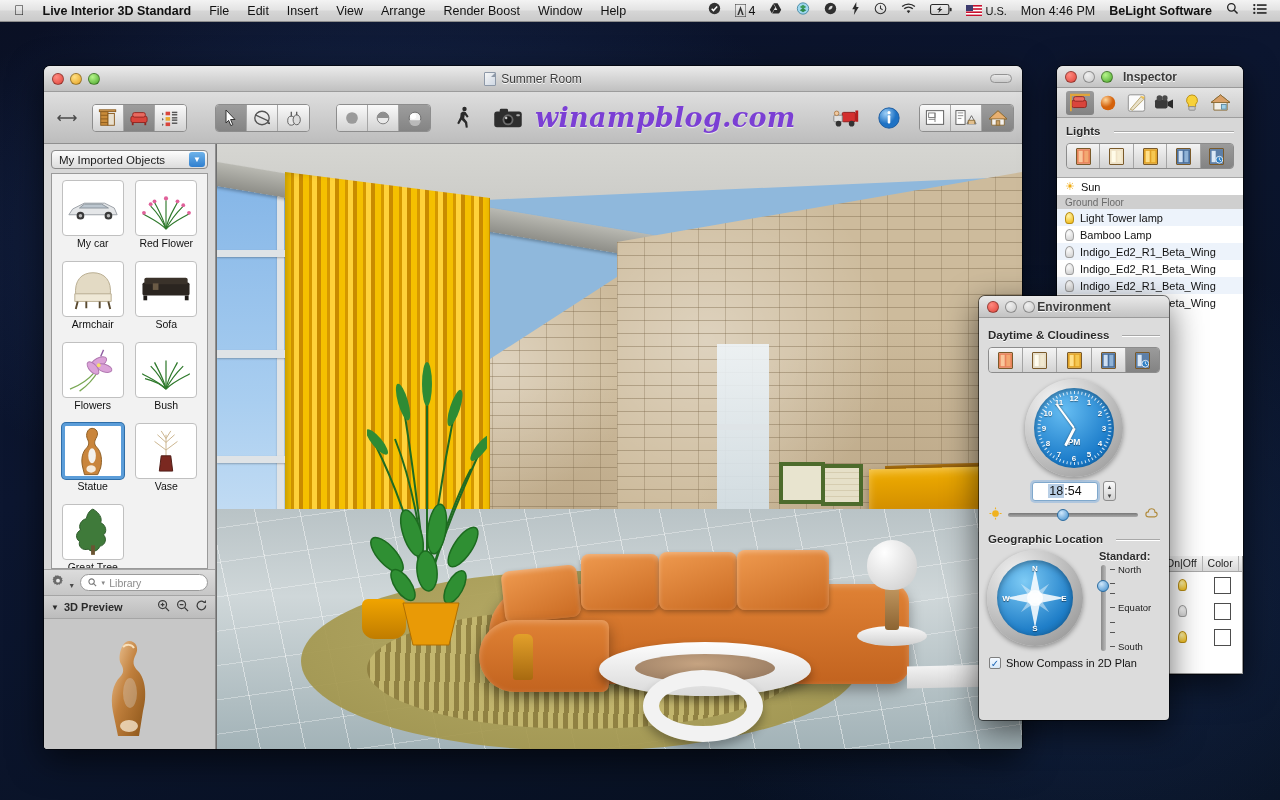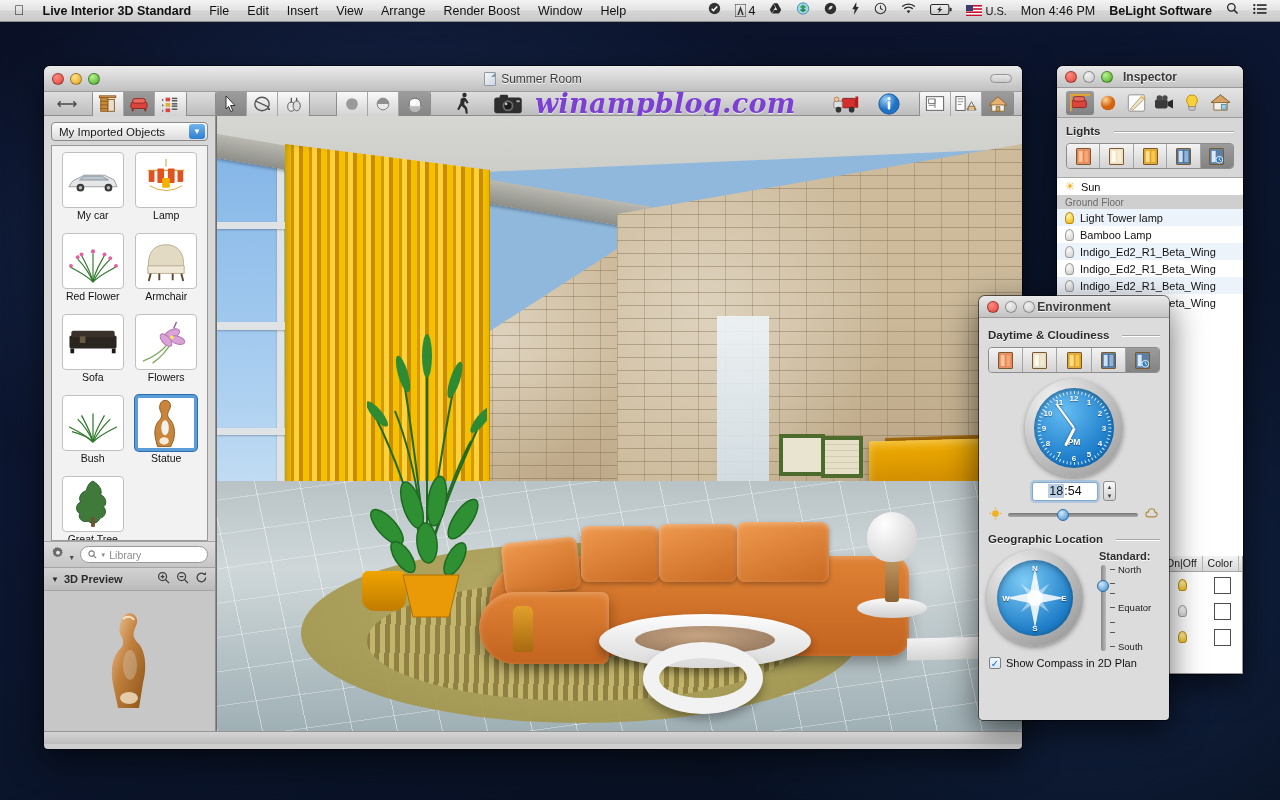--- a/index.html
+++ b/index.html
@@ -65,21 +65,21 @@
     border-bottom:1px solid #9c9c9c;display:flex;align-items:center;position:relative;}
   .doc-title{position:absolute;left:0;right:0;display:flex;justify-content:center;
     align-items:center;gap:5px;font-size:12px;color:#3c3c3c;text-shadow:0 1px 0 #fff;}
   .doc-icon{width:12px;height:14px;background:linear-gradient(135deg,#f6f6f6,#cfd8e4);
     border:1px solid #8e99a8;border-radius:1px;position:relative;}
   .doc-icon:after{content:"";position:absolute;right:0;top:0;border-width:0 0 4px 4px;
     border-style:solid;border-color:transparent transparent #8e99a8 transparent;}
   .pill{position:absolute;right:10px;width:22px;height:9px;border-radius:5px;
     background:linear-gradient(180deg,#e8e8e8,#cacaca);border:1px solid #939393;}
 
-  #toolbar{height:24px;background:linear-gradient(180deg,#dedede,#bdbdbd);
+  #toolbar{height:52px;background:linear-gradient(180deg,#dedede,#bdbdbd);
     border-bottom:1px solid #8f8f8f;display:flex;align-items:center;padding:0 8px;gap:10px;}
   .tgroup{display:flex;border:1px solid #8d8d8d;border-radius:4px;overflow:hidden;
     background:linear-gradient(180deg,#f2f2f2,#cfcfcf);}
   .tbtn{width:31px;height:26px;display:flex;align-items:center;justify-content:center;
     border-right:1px solid #a6a6a6;background:linear-gradient(180deg,#fafafa,#d2d2d2);}
   .tbtn:last-child{border-right:none;}
   .tbtn.on{background:linear-gradient(180deg,#9d9d9d,#848484);}
   .tbtn.plain{border:none;background:none;width:30px;}
   .wm{font-family:"DejaVu Serif",serif;font-style:italic;font-weight:bold;
     font-size:27px;color:#7b3fd4;letter-spacing:.3px;
@@ -593,37 +593,20 @@
                 <path d="M20 11h18l7 4H15z" fill="#bcc6cf" stroke="#8a939b"></path>
                 <circle cx="16" cy="23" r="4" fill="#3a3a3a"></circle>
                 <circle cx="45" cy="23" r="4" fill="#3a3a3a"></circle>
                 <circle cx="16" cy="23" r="1.8" fill="#bbb"></circle>
                 <circle cx="45" cy="23" r="1.8" fill="#bbb"></circle>
               </svg>
           </div>
           <div class="objlabel">My car</div>
         </div>
 
-        <div class="objcell">
-          <div class="objthumb">
-            <svg width="52" height="46" viewBox="0 0 54 48">
-                <path d="M27 2v8" stroke="#c89b2a"></path>
-                <path d="M8 14h38" stroke="#d8a93a" stroke-width="1.4"></path>
-                <g fill="#e2521f">
-                  <rect x="9" y="14" width="6" height="12" rx="1"></rect>
-                  <rect x="18" y="12" width="7" height="15" rx="1"></rect>
-                  <rect x="29" y="12" width="7" height="15" rx="1"></rect>
-                  <rect x="39" y="14" width="6" height="12" rx="1"></rect>
-                  <rect x="23" y="22" width="8" height="10" rx="1" fill="#f2b300"></rect>
-                </g>
-                <path d="M10 30q17 10 34 0" stroke="#d8a93a" fill="none"></path>
-              </svg>
-          </div>
-          <div class="objlabel">Lamp</div>
-        </div>
 
         <div class="objcell">
           <div class="objthumb">
             <svg width="54" height="46" viewBox="0 0 56 48">
                 <g stroke="#2f7a2c" fill="none" stroke-width="1.2">
                   <path d="M28 46C20 38 10 34 4 30"></path>
                   <path d="M28 46C24 36 18 28 12 22"></path>
                   <path d="M28 46C28 34 28 26 28 16"></path>
                   <path d="M28 46C33 36 40 28 46 22"></path>
                   <path d="M28 46C36 38 46 34 52 30"></path>
@@ -711,20 +694,31 @@
           <div class="objthumb">
             <svg width="34" height="50" viewBox="0 0 36 52">
                 <path d="M17 2c5 0 7 5 5 9-3 5-3 8 0 11 5 5 6 14 4 22l-3 7H9l-2-8c-2-9 0-16 4-20 3-3 3-6 1-10-2-4 0-11 5-11z" fill="#c9853c" stroke="#8a5a20"></path>
                 <ellipse cx="17" cy="31" rx="4" ry="8" fill="#f3f1ec"></ellipse>
                 <ellipse cx="16" cy="45" rx="5" ry="4" fill="#f6ead9"></ellipse>
               </svg>
           </div>
           <div class="objlabel">Statue</div>
         </div>
 
+        <div class="objcell">
+          <div class="objthumb">
+            <svg width="44" height="48" viewBox="0 0 46 50">
+                <g stroke="#c9b28a" fill="none">
+                  <path d="M23 30V8M23 16l-9-8M23 16l9-8M23 24l-12-9M23 24l12-9M23 12l-5-8M23 12l5-8"></path>
+                </g>
+                <path d="M18 30h10l2 16h-14z" fill="#7a2820" stroke="#4d1a14"></path>
+              </svg>
+          </div>
+          <div class="objlabel">Vase</div>
+        </div>
 
         <div class="objcell">
           <div class="objthumb">
             <svg width="40" height="50" viewBox="0 0 42 52">
                 <path d="M21 2c7 4 10 10 8 14 6 3 7 10 3 13 4 4 2 11-4 12-1 5-8 7-12 3-6 2-11-3-9-8-5-3-4-10 1-12-3-5 1-11 6-12 1-6 5-10 7-10z" fill="#3f7a3a" stroke="#2a5627"></path>
                 <rect x="19" y="40" width="4" height="10" fill="#6a5432"></rect>
               </svg>
           </div>
           <div class="objlabel">Great Tree</div>
         </div>

